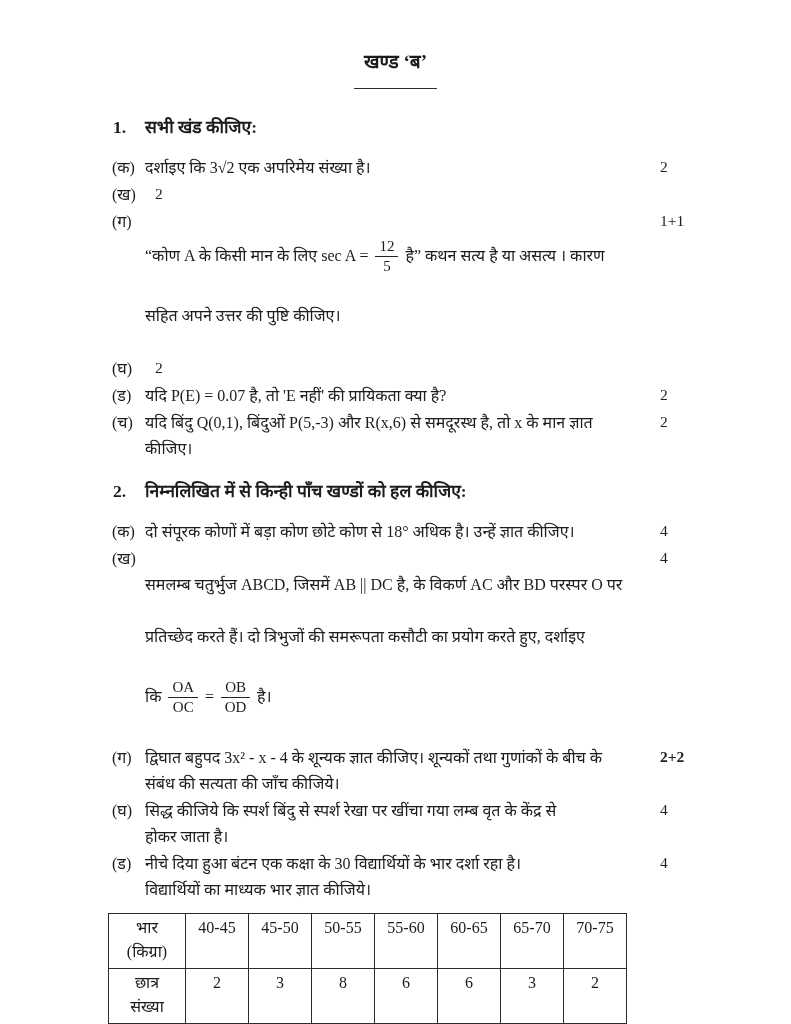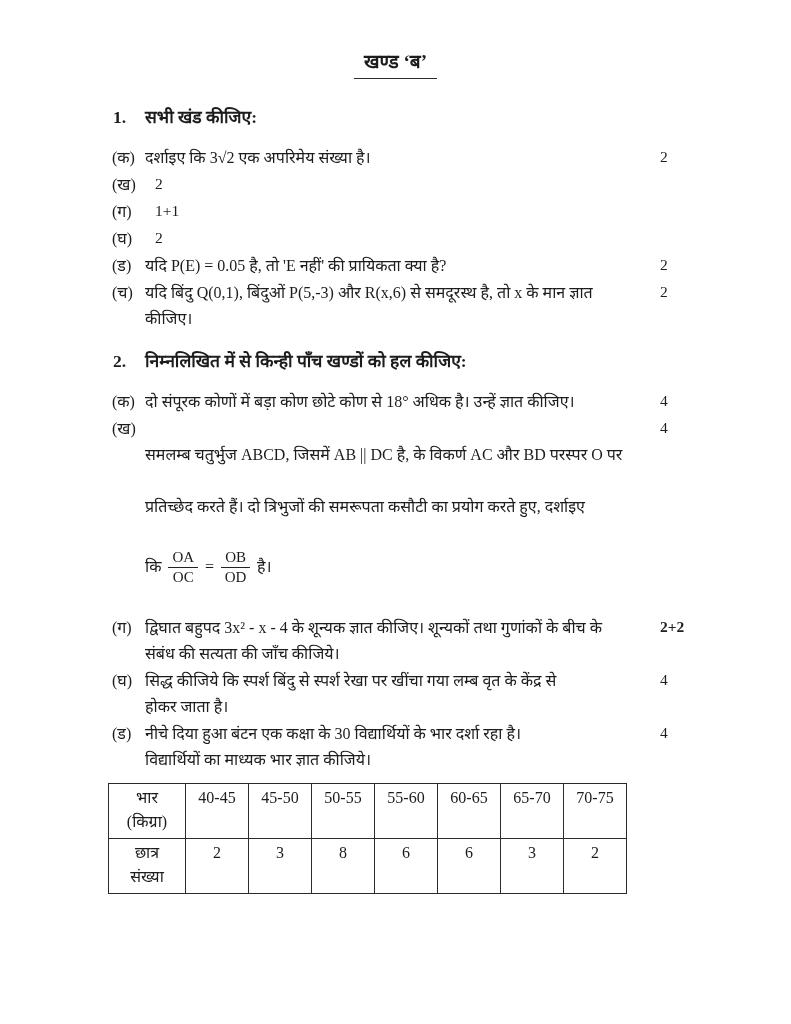--- a/index.html
+++ b/index.html
@@ -10,21 +10,21 @@
     background:#ffffff;
     font-family:"Liberation Serif","DejaVu Serif",serif;
     color:#1c1c1c;
     overflow:hidden;
   }
   .title-row { padding-top:48px; text-align:center; }
   .section-title {
     display:inline-block;
     font-size:19px; font-weight:bold;
     border-bottom:1.6px solid #2b2b2b;
-    padding:0 10px 4px 10px;
+    padding:0 10px 14px 10px;
   }
   .q-heading {
     display:flex; padding-left:113px;
     font-weight:bold; font-size:17.5px; line-height:26px;
   }
   .q-heading.first { margin-top:25px; }
   .q-heading.second { margin-top:16px; }
   .q-num { flex:0 0 32px; }
   .items { margin-top:15px; }
   .item { display:flex; align-items:flex-start; padding-left:112px; margin-top:1px; }
@@ -86,31 +86,39 @@
       <span class="item-marks">2</span>
     </div>
 
     <div class="item">
       <span class="item-label">(ख)</span>
       <span class="item-marks">2</span>
     </div>
 
     <div class="item">
       <span class="item-label">(ग)</span>
+      <div class="item-text">
+        <div class="frac-line">
+          <span>“कोण A के किसी मान के लिए sec A =</span>
+          <span class="fraction"><span class="num">12</span><span class="den">5</span></span>
+          <span>है” कथन सत्य है या असत्य । कारण</span>
+        </div>
+        <div>सहित अपने उत्तर की पुष्टि कीजिए।</div>
+      </div>
       <span class="item-marks">1+1</span>
     </div>
 
     <div class="item">
       <span class="item-label">(घ)</span>
       <span class="item-marks">2</span>
     </div>
 
     <div class="item">
       <span class="item-label">(ड)</span>
-      <div class="item-text">यदि P(E) = 0.05 है, तो 'E नहीं' की प्रायिकता क्या है?</div>
+      <div class="item-text">यदि P(E) = 0.07 है, तो 'E नहीं' की प्रायिकता क्या है?</div>
       <span class="item-marks">2</span>
     </div>
 
     <div class="item">
       <span class="item-label">(च)</span>
       <div class="item-text">यदि बिंदु Q(0,1), बिंदुओं P(5,-3) और R(x,6) से समदूरस्थ है, तो x के मान ज्ञात
 कीजिए।</div>
       <span class="item-marks">2</span>
     </div>
 

